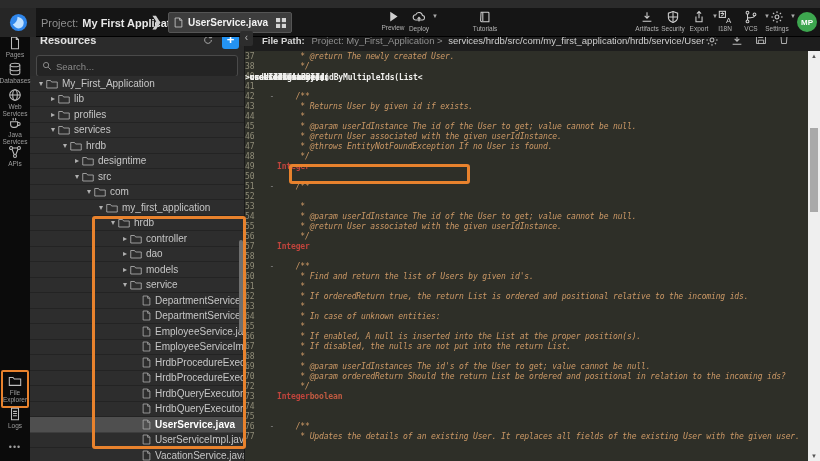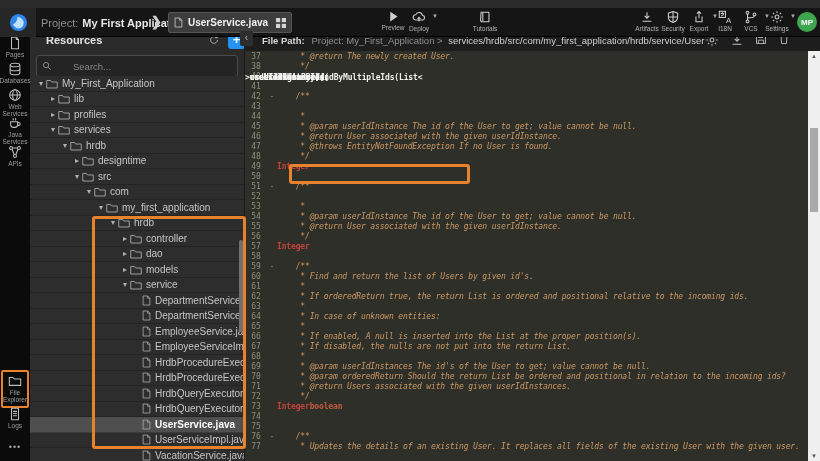--- a/index.html
+++ b/index.html
@@ -24,25 +24,25 @@
 
   
   .rail { position:absolute; left:0; top:29px; width:30px; height:432px; background:#0b0b0b; z-index:4; }
   .rail-item { position:absolute; left:0; width:30px; display:flex; flex-direction:column; align-items:center; color:#bdbdbd; cursor:pointer; }
   .rail-item .rlab { font-size:6.5px; color:#9c9c9c; text-align:center; line-height:1.1; margin-top:1px; }
   .rail-item.boxed { border:2px solid #e8822d; border-radius:2px; left:1px; width:28px; padding:2px 0 3px; }
   .rail-more { letter-spacing:1px; color:#9c9c9c; font-size:9px; }
 
   
   .panel { position:absolute; left:30px; top:29px; width:215px; height:432px; background:#2b2b2b; border-right:1px solid #1a1a1a; overflow:hidden; }
-  .panel-head { position:absolute; left:0; top:0; width:215px; height:22px; display:flex; align-items:center; padding:0 6px 0 10px;margin-left:6px; }
+  .panel-head { position:absolute; left:0; top:0; width:215px; height:22px; display:flex; align-items:center; padding:0 6px 0 10px; }
   .panel-title { color:#e2e2e2; font-size:11px; font-weight:bold; flex:1; }
   .refresh-btn { color:#b5b5b5; margin-right:8px; cursor:pointer; display:flex; }
   .plus-btn { width:17px; height:17px; background:#2493f2; border-radius:3px; color:#fff; font-size:13px; line-height:15px; text-align:center; font-weight:bold; cursor:pointer; }
-  .search-wrap { position:absolute; left:6px; top:26px; width:202px; height:22px; background:#242424; border:1px solid #4a4a4a; border-radius:3px; display:flex; align-items:center; padding:0 5px; gap:21px; }
+  .search-wrap { position:absolute; left:6px; top:26px; width:202px; height:22px; background:#242424; border:1px solid #4a4a4a; border-radius:3px; display:flex; align-items:center; padding:0 5px; gap:4px; }
   .search-wrap input { background:transparent; border:none; outline:none; color:#bdbdbd; font-size:9.5px; width:100%; font-family:"Liberation Sans",sans-serif; }
   .search-wrap input::placeholder { color:#8a8a8a; }
   .tree { position:absolute; left:0; top:47px; width:215px; height:385px; overflow:hidden; }
   .trow { height:15.5px; display:flex; align-items:center; border-bottom:1px solid rgba(0,0,0,.22); background:#2d2d2d; cursor:pointer; white-space:nowrap; overflow:hidden; }
   .trow.sel { background:#4f4f4f; }
   .trow .caret { width:10px; font-size:8px; color:#b0b0b0; text-align:center; flex:none; }
   .trow .ticon { flex:none; display:flex; margin-right:4px; color:#a9a9a9; }
   .trow .tname { font-size:10px; color:#c6c6c6; }
   .trow.sel .tname { color:#fff; font-weight:bold; }
   .tree-scroll { position:absolute; left:209px; top:211px; width:4px; height:92px; background:#6f6f6f; border-radius:2px; }
@@ -53,21 +53,21 @@
   .editor { position:absolute; left:245px; top:29px; width:575px; height:432px; background:#2e2f28; }
   .ed-head { position:absolute; left:0; top:0; width:575px; height:22px; background:#1d1d1d; display:flex; align-items:center; padding-left:17px; }
   .ed-path { font-size:9.5px; white-space:nowrap; overflow:hidden; flex:1; }
   .ed-path .fp { color:#d6d6d6; font-weight:bold; margin-right:4px; }
   .ed-path .bc { color:#8f8f8f; margin-right:3px; }
   .ed-path .pp { color:#d0d0d0; }
   .ed-icons { display:flex; gap:11px; padding-right:30px; color:#bdbdbd; }
   .ed-icons .eico { cursor:pointer; display:flex; }
   .code { position:absolute; left:0; top:22px; width:563px; height:410px; font-family:"DejaVu Sans Mono", monospace; font-size:8px; overflow:hidden; }
   .cline { height:10px; display:flex; align-items:center; }
-  .gut { width:22px; flex:none; text-align:center; color:#908d79; font-size:8px; }
+  .gut { width:22px; flex:none; text-align:left; color:#908d79; font-size:8px; }
   .fold { width:10px; flex:none; text-align:center; color:#8a8a8a; font-size:8px; }
   .ctext { white-space:pre; letter-spacing:-0.15px; }
   .ctext .code { color:#f1f1ef; font-weight:bold; }
   .ctext .cm { color:#cc9966; font-style:italic; }
   .ctext .type { color:#c0443c; font-weight:bold; }
   .ctext .kw { color:#c05b41; font-weight:bold; }
   .ed-scroll { position:absolute; left:563px; top:22px; width:12px; height:410px; background:#efefef; }
   .ed-thumb { position:absolute; left:2px; top:77px; width:8px; height:84px; background:#a9a9a9; }
   .ed-arrow { position:absolute; left:0; width:12px; text-align:center; color:#555; font-size:6px; }
 
@@ -594,20 +594,21 @@
           <span class="ctext"></span>
         </div>
         <div class="cline">
           <span class="gut">42</span>
           <span class="fold">-</span>
           <span class="ctext"><span class="cm">    /**</span></span>
         </div>
         <div class="cline">
           <span class="gut">43</span>
           <span class="fold"></span>
+          <span class="ctext"><span class="cm">     * Returns User by given id if exists.</span></span>
         </div>
         <div class="cline">
           <span class="gut">44</span>
           <span class="fold"></span>
           <span class="ctext"><span class="cm">     *</span></span>
         </div>
         <div class="cline">
           <span class="gut">45</span>
           <span class="fold"></span>
           <span class="ctext"><span class="cm">     * @param userIdInstance The id of the User to get; value cannot be null.</span></span>
@@ -728,25 +729,20 @@
         </div>
         <div class="cline">
           <span class="gut">69</span>
           <span class="fold"></span>
           <span class="ctext"><span class="cm">     * @param userIdInstances The id's of the User to get; value cannot be null.</span></span>
         </div>
         <div class="cline">
           <span class="gut">70</span>
           <span class="fold"></span>
           <span class="ctext"><span class="cm">     * @param orderedReturn Should the return List be ordered and positional in relation to the incoming ids?</span></span>
-        </div>
-        <div class="cline">
-          <span class="gut">71</span>
-          <span class="fold"></span>
-          <span class="ctext"><span class="cm">     * @return Users associated with the given userIdInstances.</span></span>
         </div>
         <div class="cline">
           <span class="gut">72</span>
           <span class="fold"></span>
           <span class="ctext"><span class="cm">     */</span></span>
         </div>
         <div class="cline">
           <span class="gut">73</span>
           <span class="fold"></span>
           <span class="ctext"><span class="code">    List&lt;User&gt; findByMultipleIds(List&lt;</span><span class="type">Integer</span><span class="code">&gt; userIdInstances, </span><span class="kw">boolean</span><span class="code"> orderedReturn);</span></span>

